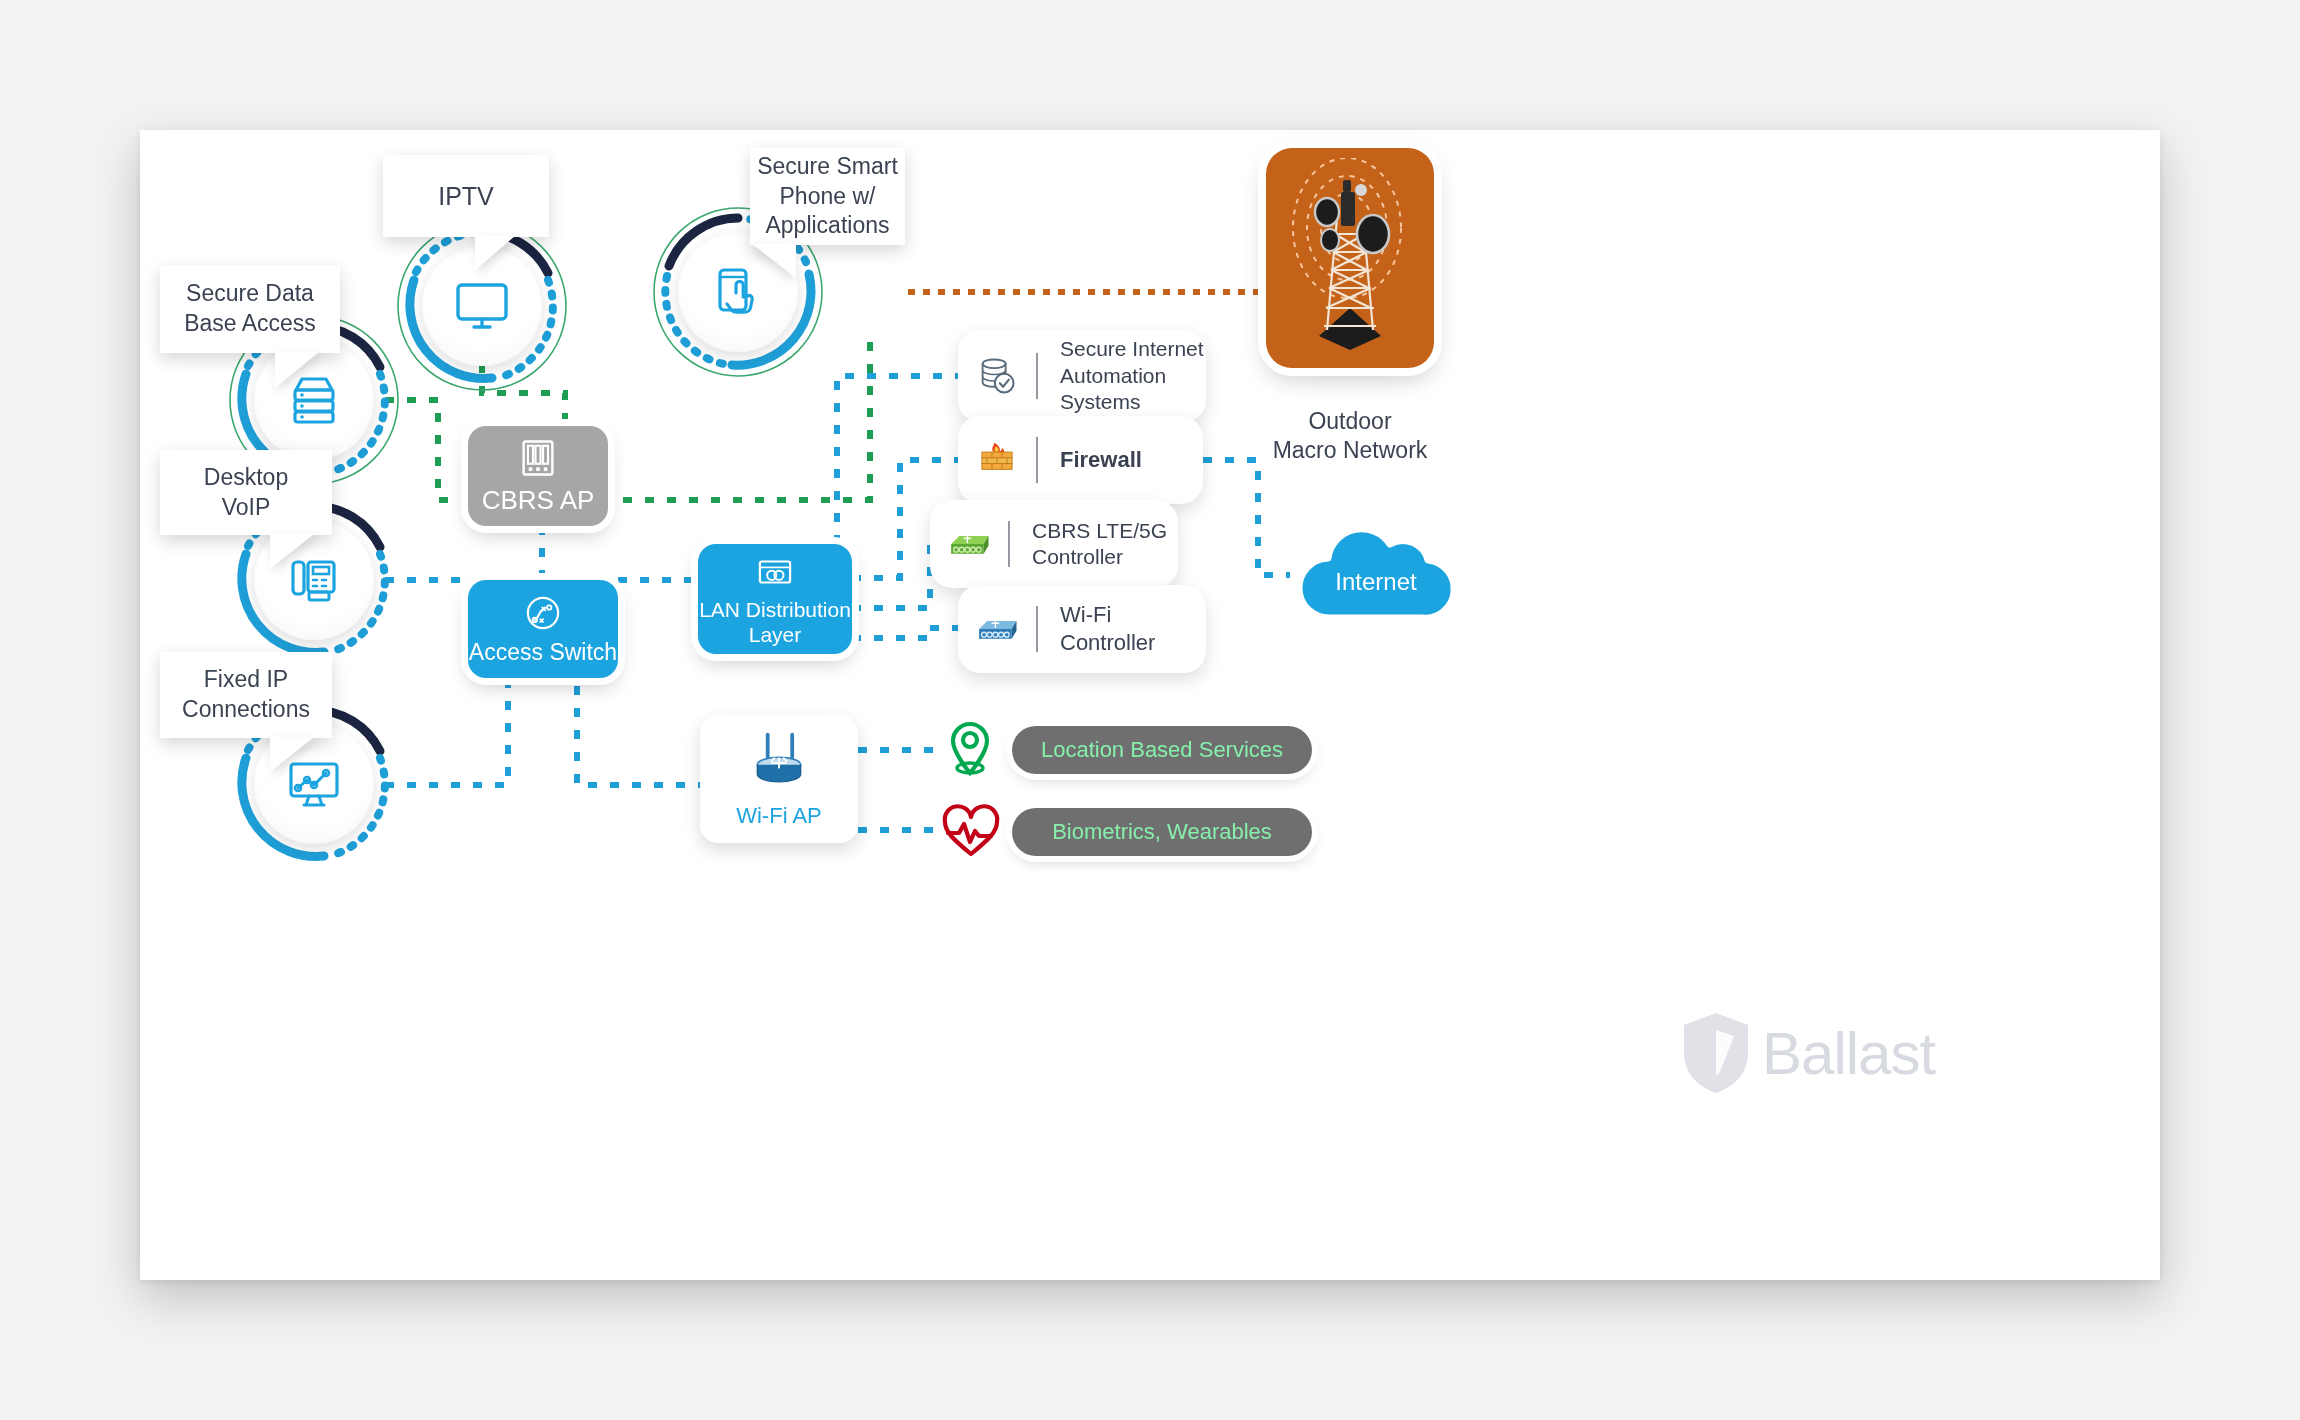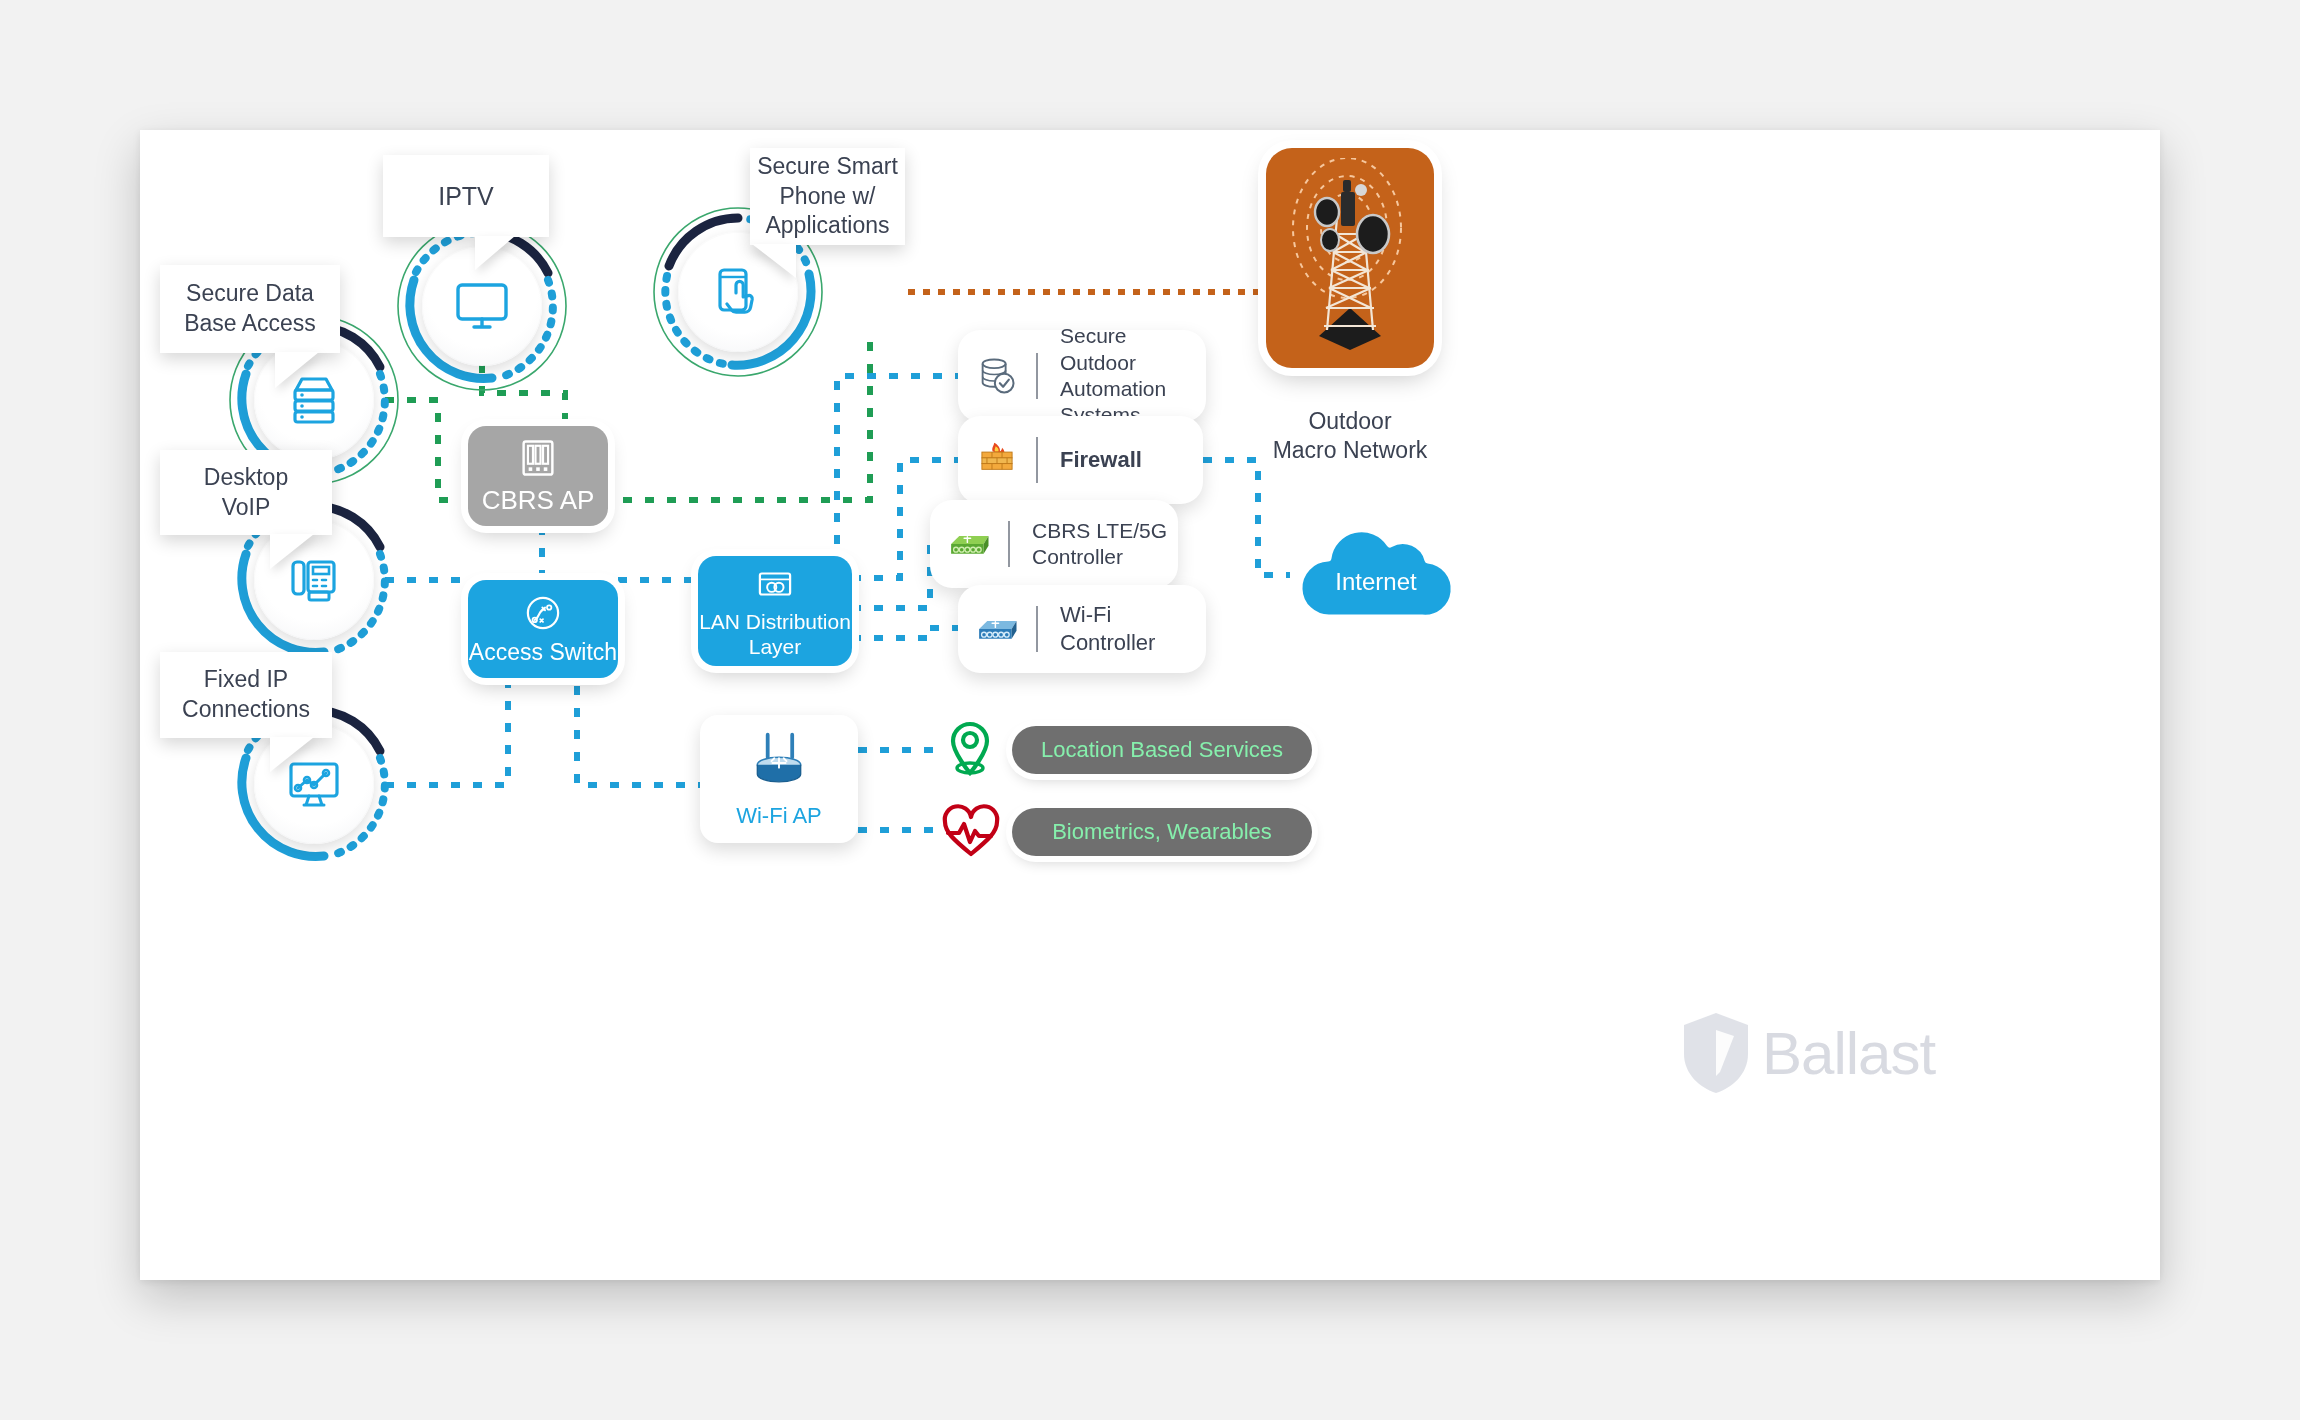--- a/index.html
+++ b/index.html
@@ -241,21 +241,21 @@
     <svg width="44" height="44" viewBox="0 0 64 64">
       <circle cx="32" cy="32" r="22" fill="none" stroke="#fff" stroke-width="3.2"></circle>
       <path d="M20 42 C26 40 26 28 34 26" fill="none" stroke="#fff" stroke-width="3" stroke-linecap="round"></path>
       <circle cx="20" cy="42" r="3.2" fill="none" stroke="#fff" stroke-width="2.6"></circle>
       <circle cx="41" cy="24" r="3.2" fill="none" stroke="#fff" stroke-width="2.6"></circle>
       <path d="M31 24l4 4M35 24l-4 4M28 41l4 4M32 41l-4 4" stroke="#fff" stroke-width="2.6" stroke-linecap="round"></path>
     </svg>
     <div class="nlabel" style="font-size:23px;">Access Switch</div>
   </div>
 
-  <div class="node" style="left:558px;top:426px;width:154px;height:110px;">
+  <div class="node" style="left:558px;top:414px;width:154px;height:110px;">
     <svg width="42" height="42" viewBox="0 0 64 64">
       <rect x="9" y="16" width="46" height="32" rx="3" fill="none" stroke="#fff" stroke-width="3.4"></rect>
       <path d="M9 25 h46" stroke="#fff" stroke-width="2.6"></path>
       <circle cx="27" cy="37" r="7" fill="none" stroke="#fff" stroke-width="3"></circle>
       <circle cx="38" cy="37" r="7" fill="none" stroke="#fff" stroke-width="3"></circle>
     </svg>
     <div class="nlabel" style="font-size:21px;white-space:pre-line;">LAN  Distribution
 Layer</div>
   </div>
 
@@ -273,21 +273,21 @@
     <div class="cicon">
       <svg width="46" height="46" viewBox="0 0 64 64">
         <ellipse cx="28" cy="15" rx="16" ry="6" fill="none" stroke="#5a6b7c" stroke-width="2.6"></ellipse>
         <path d="M12 15 v26 c0 3.4 7.2 6 16 6 s16-2.6 16-6 V15" fill="none" stroke="#5a6b7c" stroke-width="2.6"></path>
         <path d="M12 24 c0 3.4 7.2 6 16 6 s16-2.6 16-6 M12 33 c0 3.4 7.2 6 16 6 s16-2.6 16-6" fill="none" stroke="#5a6b7c" stroke-width="2.2"></path>
         <circle cx="42" cy="42" r="13" fill="#fff" stroke="#5a6b7c" stroke-width="2.8"></circle>
         <path d="M36 42 l4.5 5 8-10" fill="none" stroke="#5a6b7c" stroke-width="3" stroke-linecap="round" stroke-linejoin="round"></path>
       </svg>
     </div>
     <div class="cdiv"></div>
-    <div class="clabel" style="font-size:21px;">Secure Outdoor
+    <div class="clabel" style="font-size:21px;">Secure Internet
 Automation Systems</div>
   </div>
 
   <div class="card" style="left:818px;top:286px;width:245px;height:88px;font-weight:bold;">
     <div class="cicon">
       <svg width="48" height="46" viewBox="0 0 64 64">
         <path d="M26 20 c-2-5 2-8 2-12 c6 3 9 8 8 12 c2-1 3-3 3-5 c3 3 4 6 3 9 z" fill="#e8491d"></path>
         <path d="M29 20 c-1-3 1-5 1-7 c3 2 5 4 4 7 z" fill="#ffd23f"></path>
         <g stroke="#c07a1a" stroke-width="1.3">
           <rect x="11" y="21" width="42" height="8" fill="#f3a93c"></rect>

